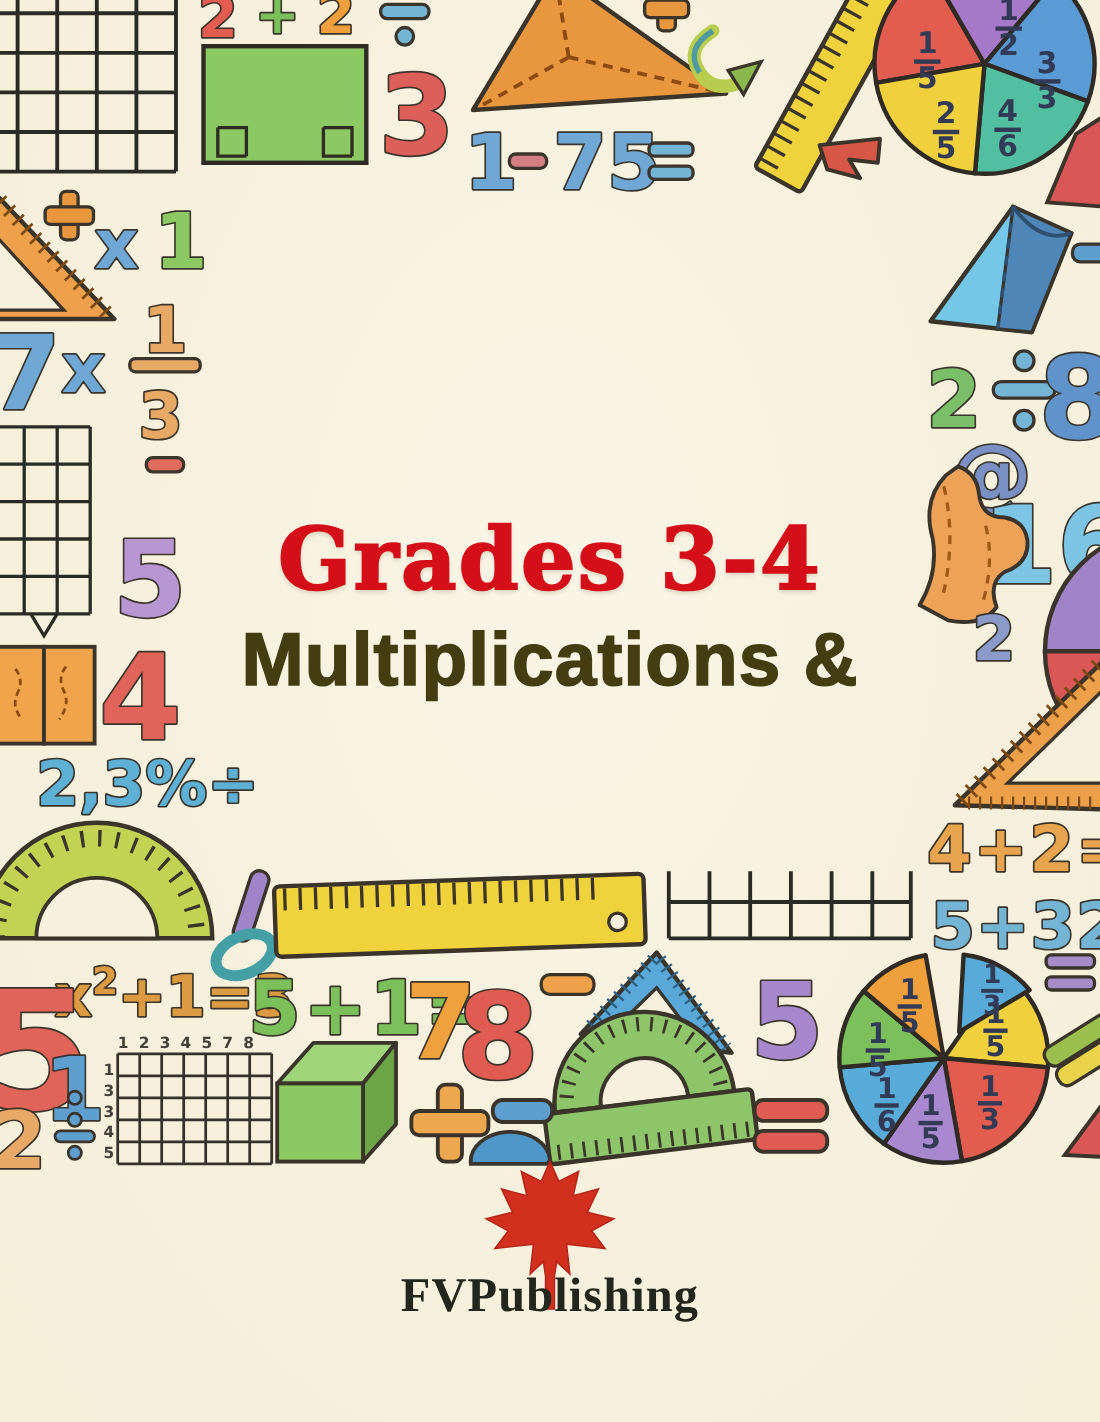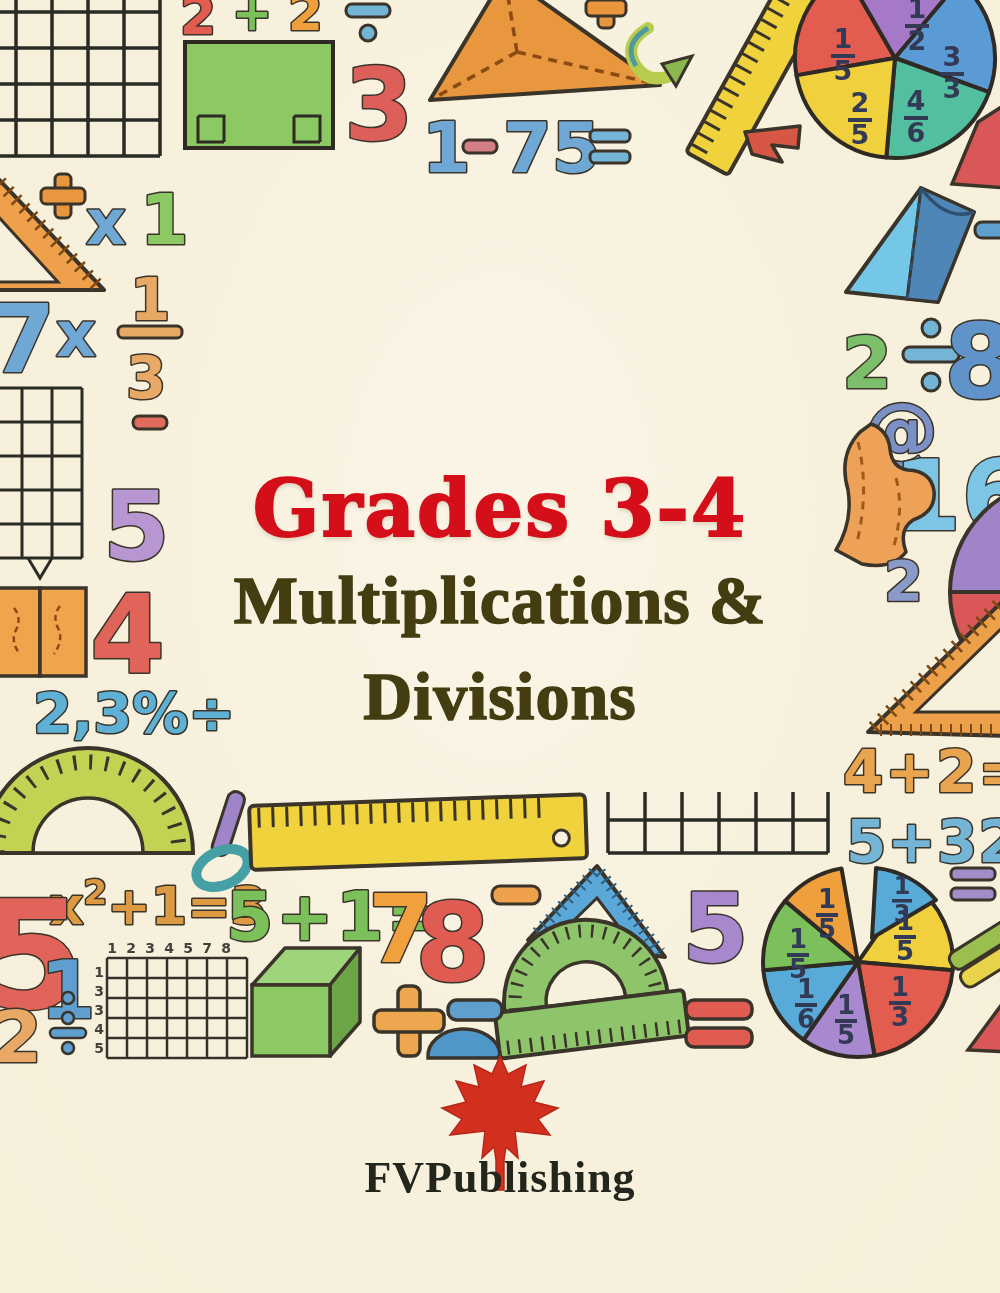--- a/index.html
+++ b/index.html
@@ -26,21 +26,21 @@
     font-size:100px;color:#2a23a8;letter-spacing:3px;-webkit-text-stroke:2.5px #2a23a8;
     text-shadow:0 3px 4px rgba(90,80,40,.25);
   }
   .t-grades{
     top:434px;font-family:"DejaVu Serif","Liberation Serif",serif;font-weight:bold;
     font-size:78px;color:#d40f1a;letter-spacing:2px;-webkit-text-stroke:2px #d40f1a;
     text-shadow:0 3px 4px rgba(90,80,40,.22);
     margin-top:36px;
   }
   .t-topic{
-    font-family:Liberation Serif, serif;font-weight:bold;
+    font-family:Liberation Sans, sans-serif;font-weight:bold;
     font-size:68px;color:#433d11;-webkit-text-stroke:1.5px #433d11;letter-spacing:1px;
   }
   .t-topic1{top:566px;}
   .t-topic2{top:662px;}
   .t-publisher{
     top:1156px;font-family:"Liberation Serif","DejaVu Serif",serif;font-weight:bold;
     font-size:44px;color:#23261c;letter-spacing:1px;
   }
   .leaf-wrap{position:absolute;left:0;top:1048px;width:100%;text-align:center;}
 </style>
@@ -369,21 +369,20 @@
 
   <g transform="rotate(-32 985 952)">
     <rect x="950" y="935" width="78" height="19" rx="8" fill="#9abf4f" stroke="#3a342a" stroke-width="3"></rect>
     <rect x="950" y="956" width="78" height="19" rx="8" fill="#e8d34a" stroke="#3a342a" stroke-width="3"></rect>
   </g>
   <polygon points="968,1050 1008,996 1008,1052" fill="#d95757" stroke="#3a342a" stroke-width="3.5"></polygon>
 </svg>
 
 <div class="headline t-grades">Grades 3-4</div>
 <div class="headline t-topic t-topic1">Multiplications &amp;</div>
-<div class="headline t-topic t-topic2">Divisions</div>
 
 <div class="leaf-wrap">
   <svg width="160" height="150" viewBox="-80 -72 160 150">
     <path d="M0,-64 L8,-46 L26,-55 L21,-33 L44,-39 L34,-18 L58,-12 L38,-1 L50,15 L15,11 L18,38 L6,27 L4,40 L4,70 L-4,70 L-4,40 L-6,27 L-18,38 L-15,11 L-50,15 L-38,-1 L-58,-12 L-34,-18 L-44,-39 L-21,-33 L-26,-55 L-8,-46 Z" fill="#d32f1e" stroke="#b5271a" stroke-width="1.5"></path>
   </svg>
 </div>
 <div class="headline t-publisher">FVPublishing</div>
 
 </div>
 

